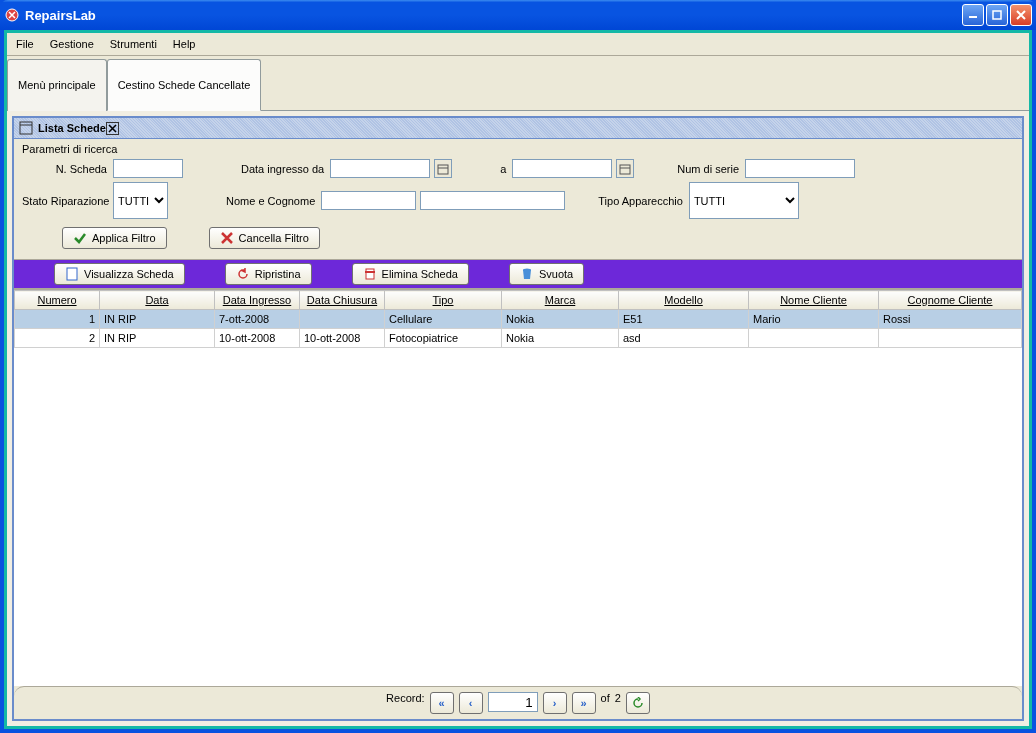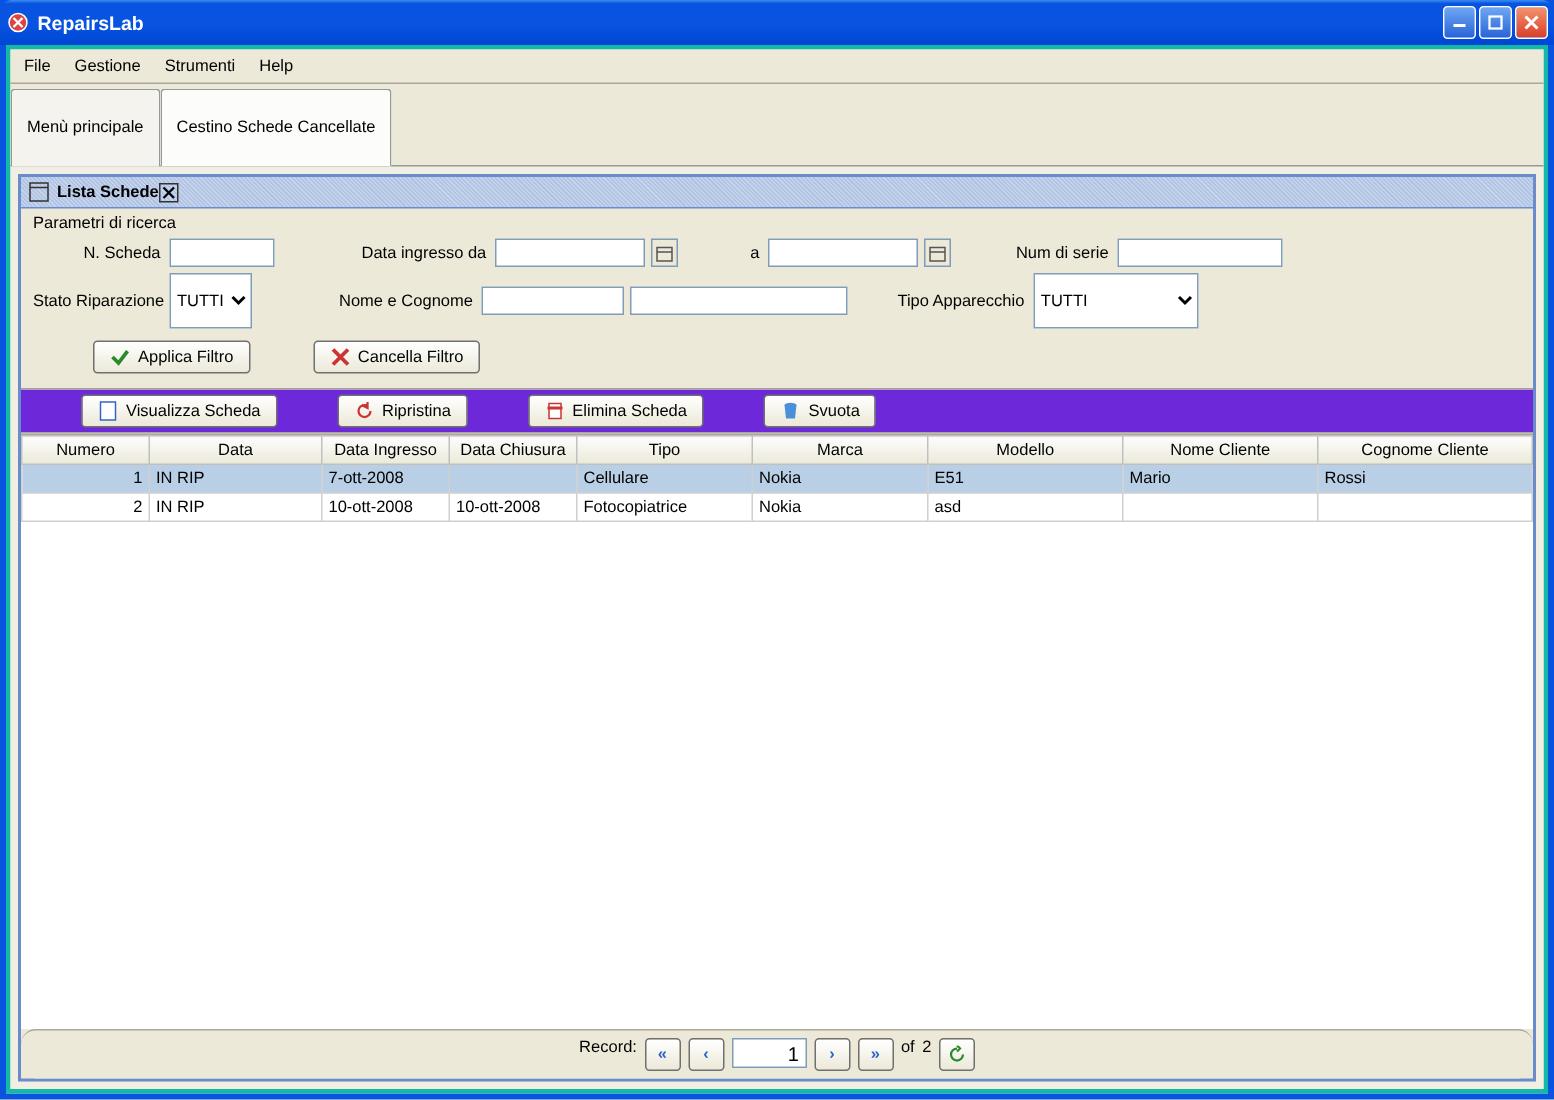--- a/index.html
+++ b/index.html
@@ -145,20 +145,21 @@
   overflow: auto;
   border-top: 1px solid #aca899;
 }
 table.data { width: 100%; border-collapse: collapse; font-size: 11px; }
 table.data th {
   background: linear-gradient(to bottom,#fdfdfd,#ece9d8);
   border: 1px solid #c0c0c0;
   padding: 3px 4px;
   font-weight: normal;
   text-align: center;
+  text-decoration: underline;
 }
 table.data td {
   border: 1px solid #d0d0d0;
   padding: 3px 4px;
   text-align: left;
 }
 table.data td.num { text-align: right; }
 tr.selected td { background: #b8cfe5; }
 .footer {
   display: flex;

